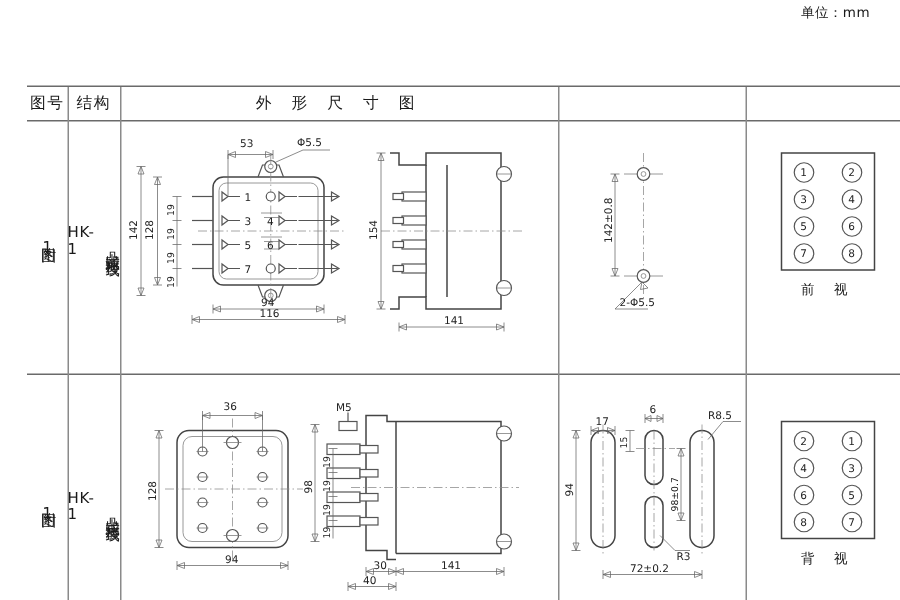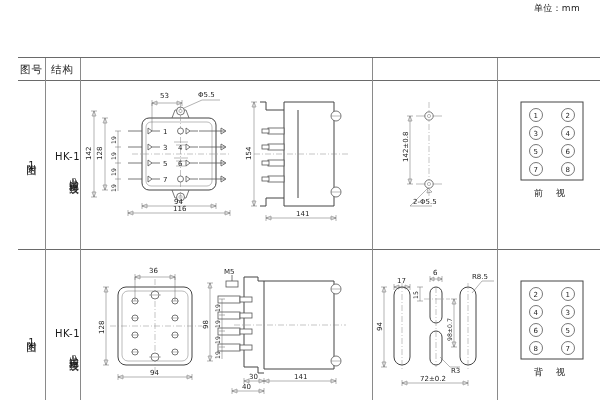--- a/index.html
+++ b/index.html
@@ -40,21 +40,21 @@
   
   .vcell{
     position:absolute;
     display:flex;flex-direction:column;align-items:center;justify-content:center;
     font-size:10px;line-height:13px;
   }
   .vtext{writing-mode:vertical-rl;text-orientation:upright;letter-spacing:2px;}
 
   .struct{
     position:absolute;
-    display:flex;flex-direction:column;align-items:flex-end;justify-content:center;
+    display:flex;align-items:center;justify-content:center;
     font-size:9.5px;
   }
   .struct .model{margin-bottom:8px;font-size:10px;letter-spacing:.5px;}
   .struct .vtext{letter-spacing:1.5px;line-height:12px;}
 
   
   .dwg{position:absolute;}
   svg{display:block;overflow:visible;}
   .ln{stroke:#555;stroke-width:.8;fill:none;}
   .ln2{stroke:#444;stroke-width:1;fill:none;}
@@ -79,20 +79,21 @@
     <div class="hline" style="top:22px;"></div>
     <div class="hline" style="top:191px;"></div>
 
     <div class="vline" style="left:27px;top:0;height:376px;"></div>
     <div class="vline" style="left:62px;top:0;height:376px;"></div>
     <div class="vline" style="left:354px;top:0;height:376px;"></div>
     <div class="vline" style="left:479px;top:0;height:376px;"></div>
 
     <div class="hcell" style="left:0;top:0;width:27px;letter-spacing:1px;">图号</div>
     <div class="hcell" style="left:27px;top:0;width:35px;letter-spacing:1px;">结构</div>
+    <div class="hcell spaced" style="left:62px;top:0;width:292px;">外 形 尺 寸 图</div>
 
     <div class="vcell" style="left:0;top:22px;width:27px;height:169px;">
       <span class="vtext">附图1</span>
     </div>
 
     <div class="struct" style="left:27px;top:22px;width:35px;height:169px;">
       <span class="model">HK-1</span>
       <span class="vtext">凸出式前接线</span>
     </div>
 

